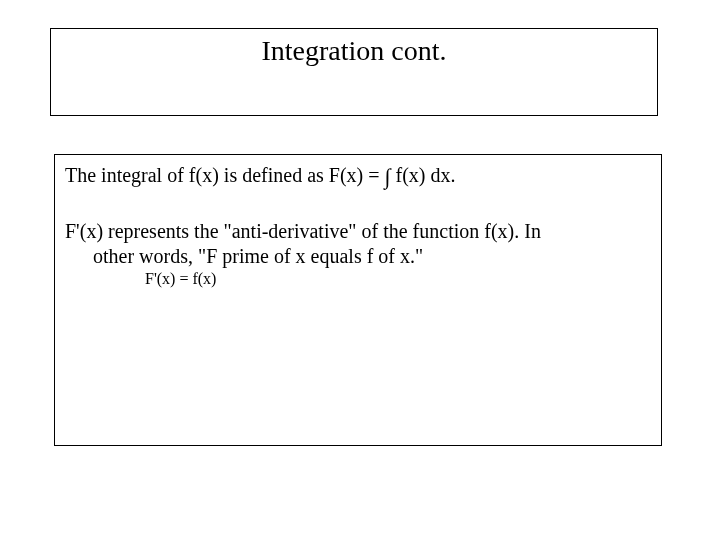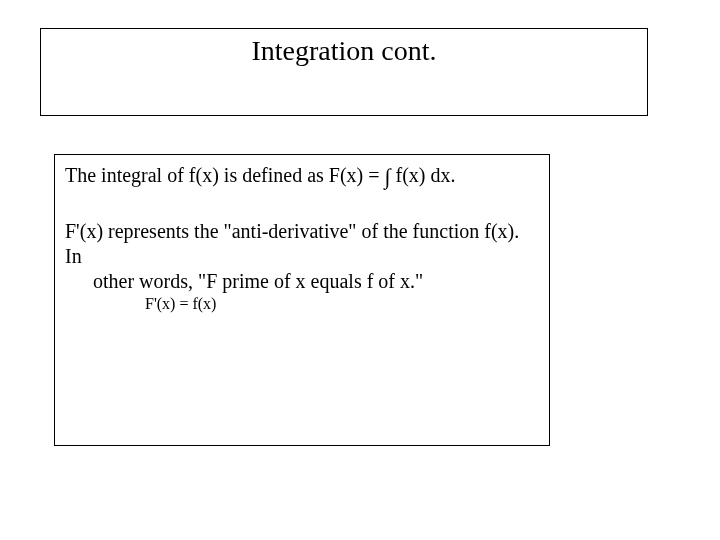--- a/index.html
+++ b/index.html
@@ -15,39 +15,39 @@
       color: #000000;
       position: relative;
     }
     .slide {
       width: 720px;
       height: 540px;
       position: relative;
     }
     .title-box {
       position: absolute;
-      left: 40px;
+      left: 50px;
       top: 28px;
       width: 608px;
       height: 88px;
       border: 1px solid #000000;
       display: flex;
       align-items: flex-start;
       justify-content: center;
       padding-top: 6px;
     }
     .title-text {
       font-size: 28px;
       font-weight: normal;
     }
     .content-box {
       position: absolute;
       left: 54px;
       top: 154px;
-      width: 496px;
+      width: 608px;
       height: 292px;
       border: 1px solid #000000;
       padding: 8px 10px 10px 10px;
     }
     .para1 {
       font-size: 20px;
       line-height: 1.25;
       margin-bottom: 28px;
     }
     .para2 {

